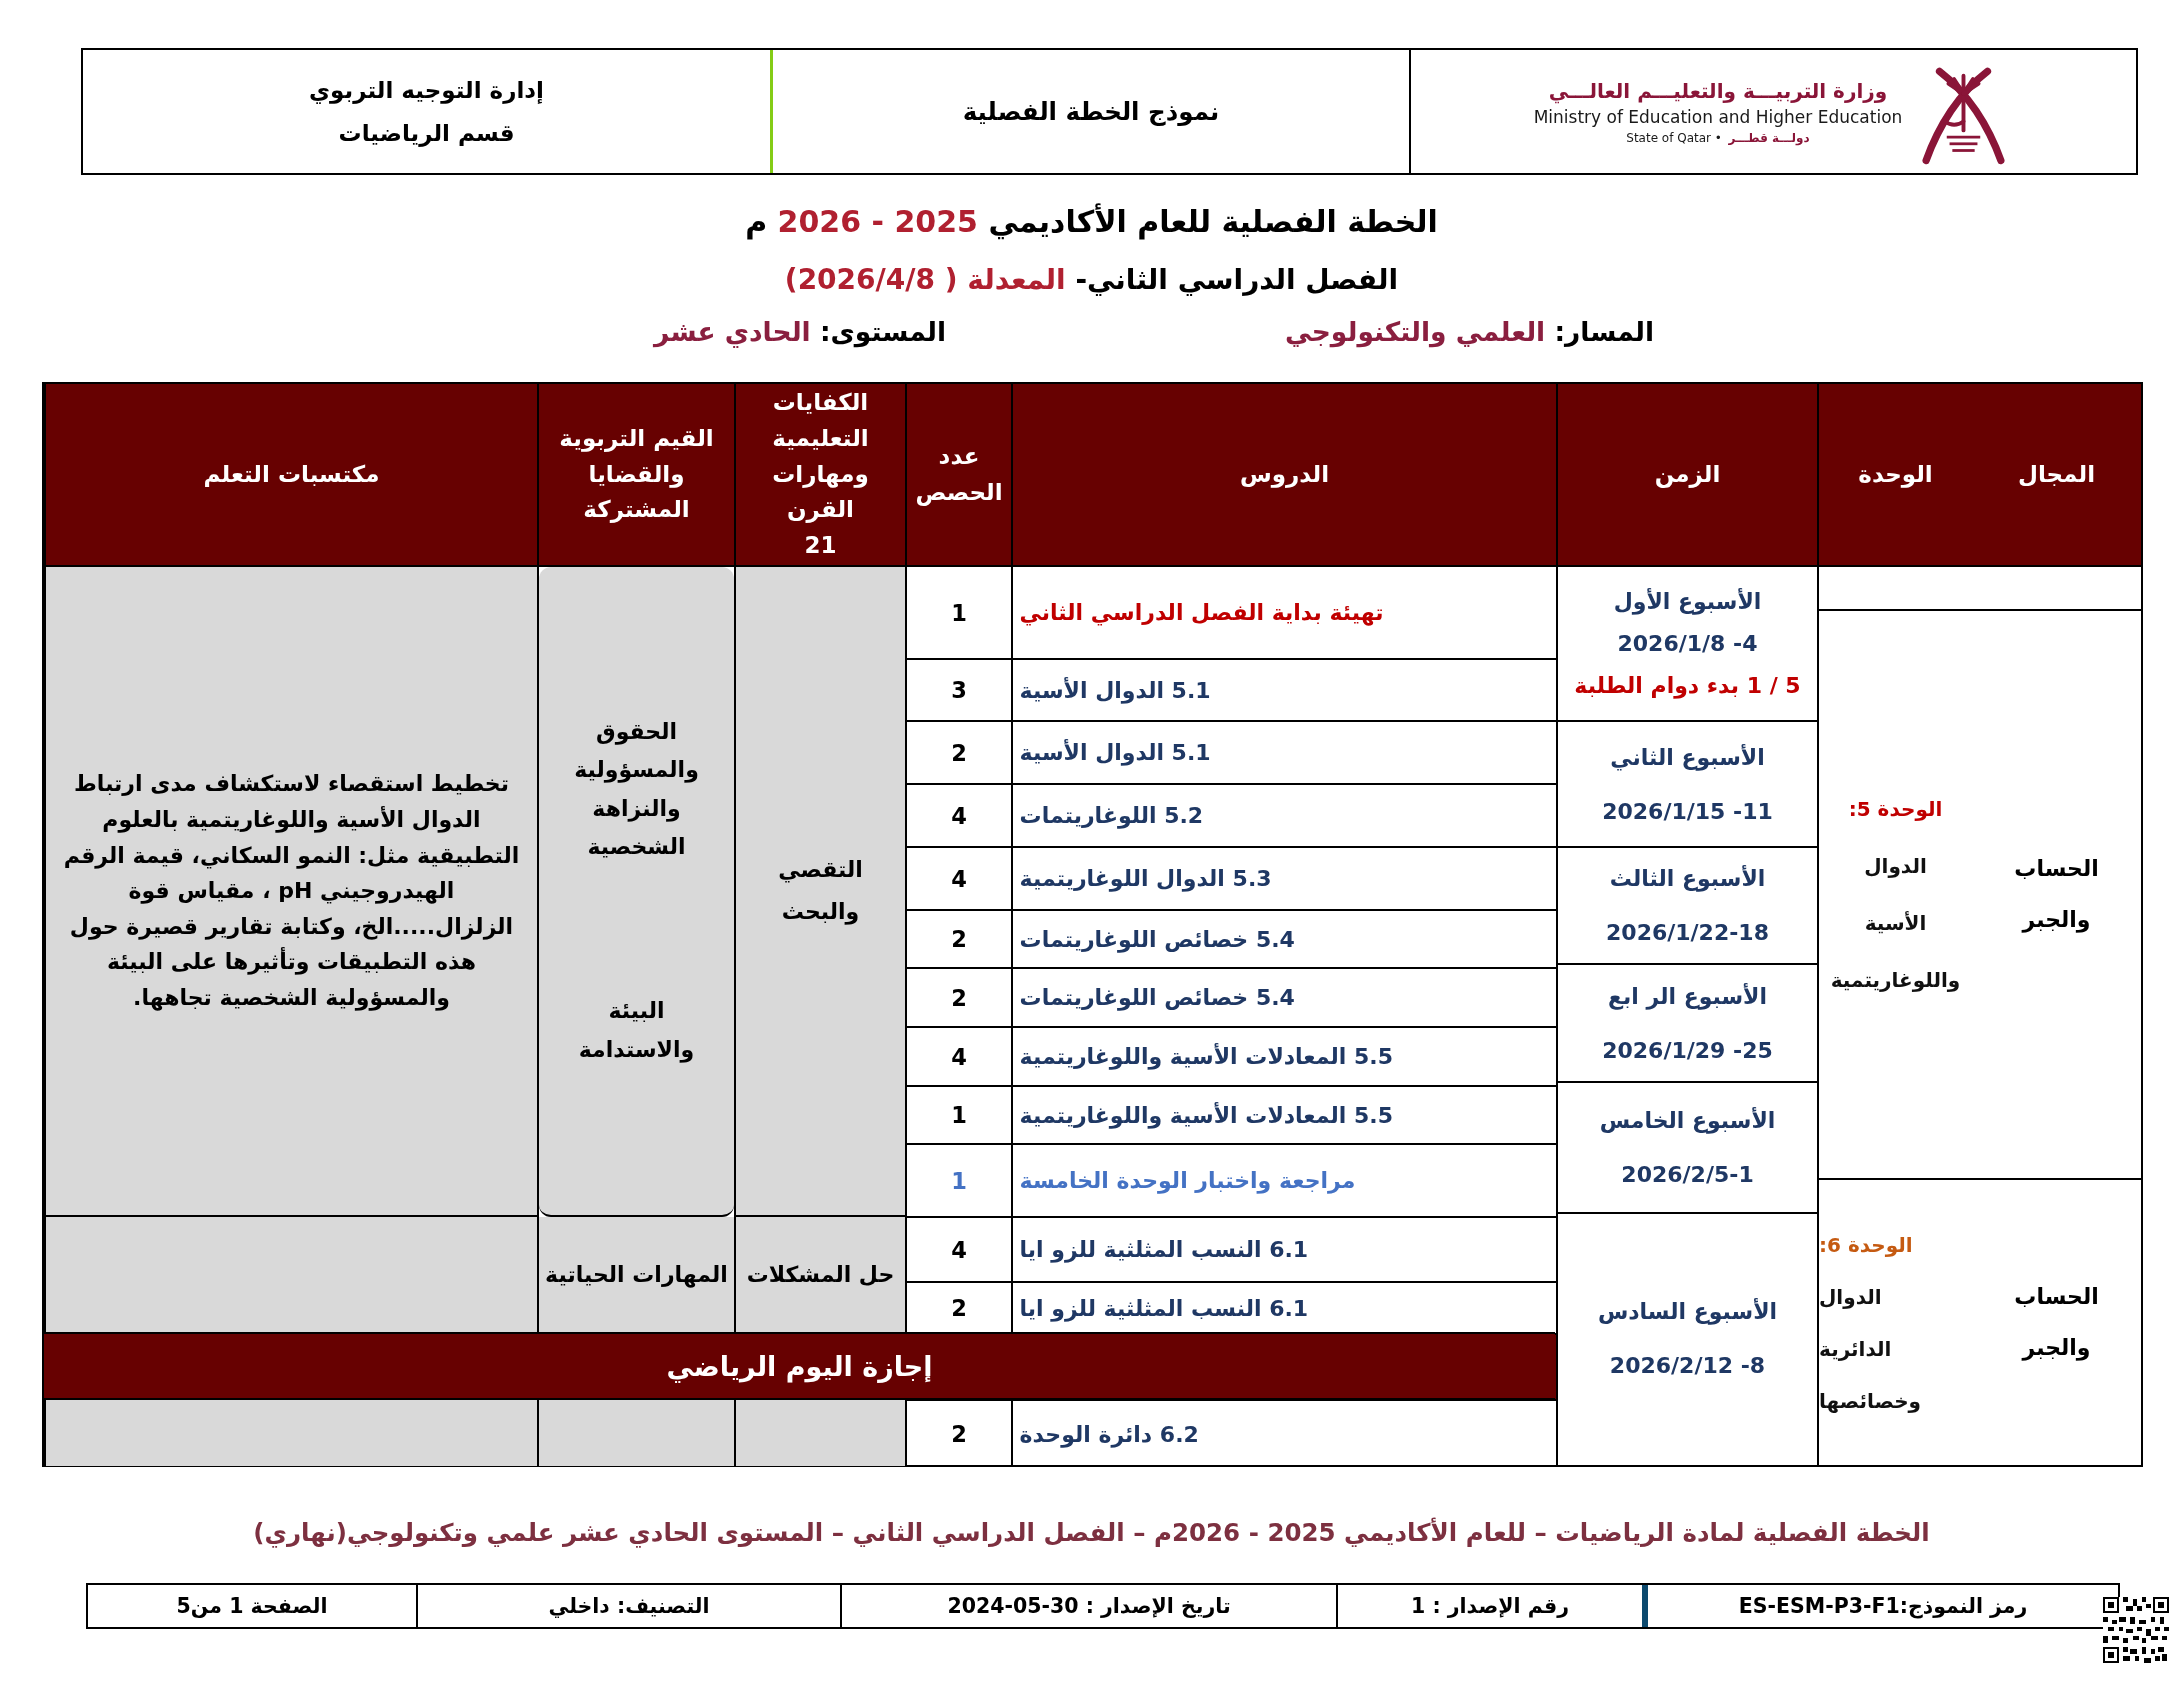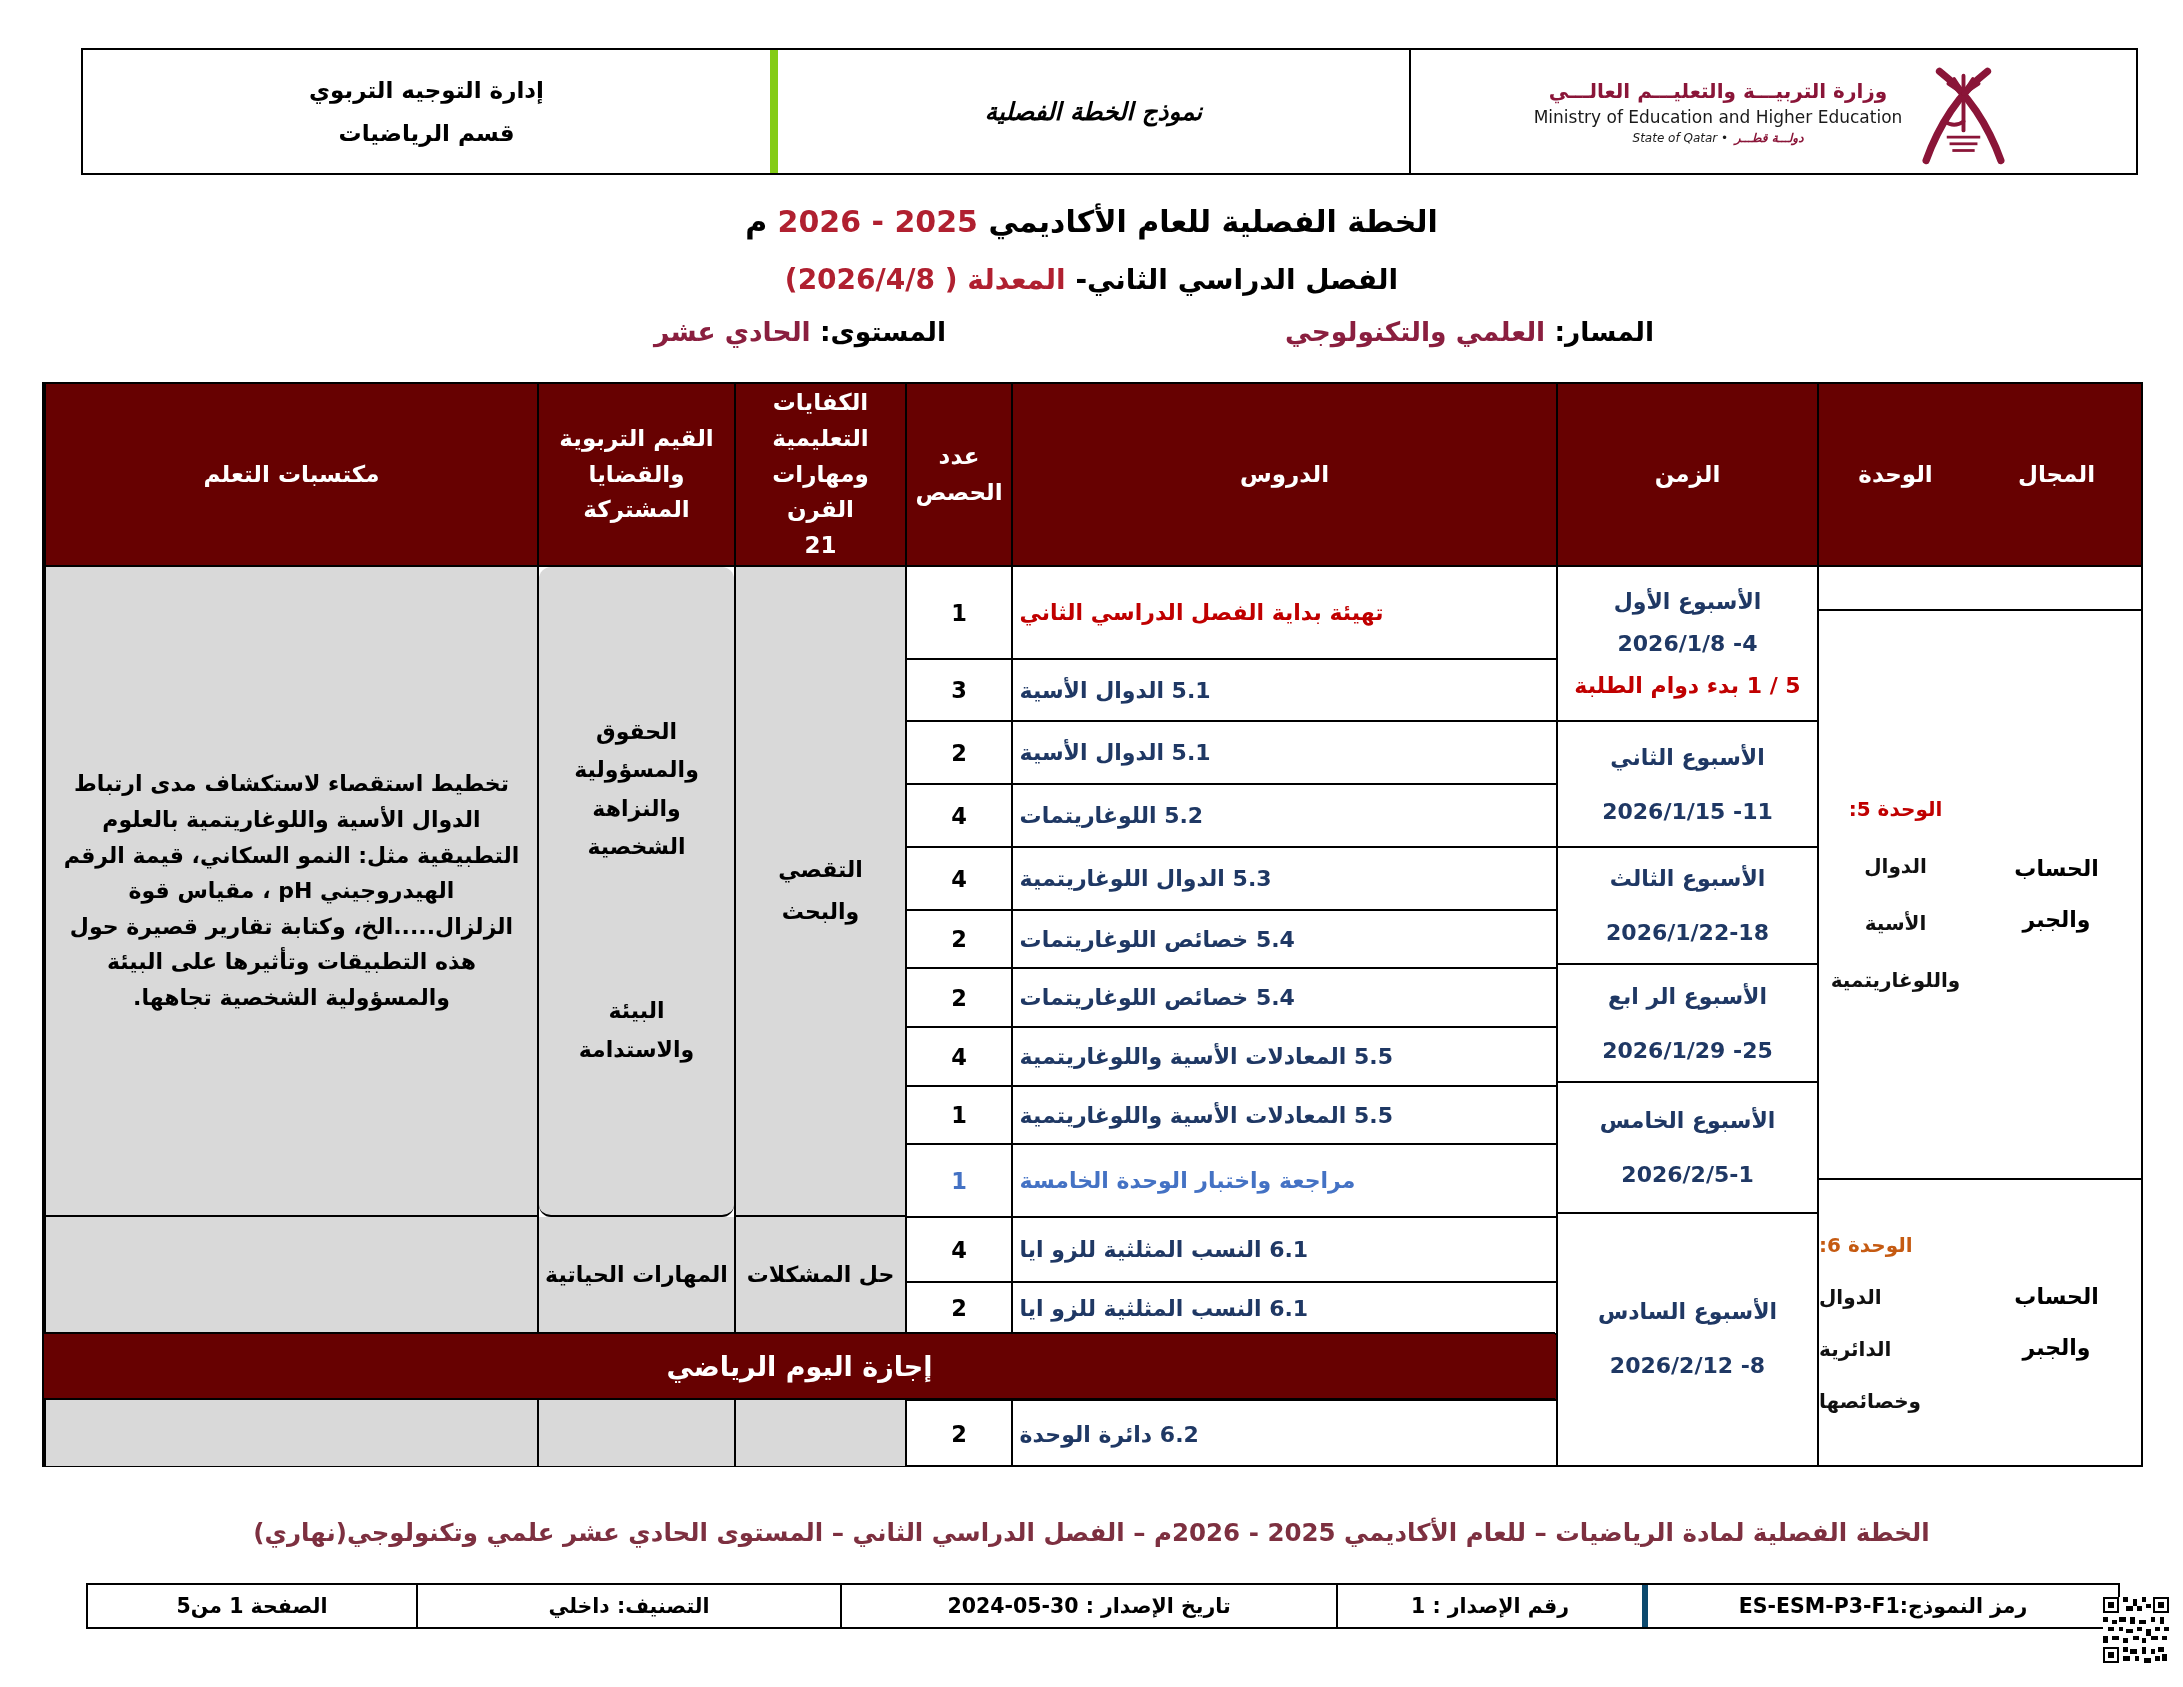--- a/index.html
+++ b/index.html
@@ -5,26 +5,26 @@
   html,body{margin:0;padding:0;background:#ffffff;}
   .page{position:relative;width:2183px;height:1687px;background:#fff;overflow:hidden;
         font-family:"DejaVu Sans",sans-serif;direction:rtl;font-weight:700;color:#000;}
   .pre{white-space:pre-line;}
   
   .topbox{position:absolute;left:81px;top:48px;width:2057px;height:127px;
           border:2.6px solid #000;box-sizing:border-box;display:flex;flex-direction:row;}
   .topbox .cell{box-sizing:border-box;display:flex;flex-direction:column;
                 align-items:center;justify-content:center;}
   .tb-ministry{width:727px;border-left:2px solid #000;flex-direction:row !important;gap:12px;padding:4px 13.2px;}
-  .tb-form{width:639px;border-left:8px solid #84cc16;font-size:24.5px;font-style:italic;}
+  .tb-form{width:639px;border-left:3px solid #84cc16;font-size:24.5px;}
   .tb-dept{flex:1;font-size:23px;gap:17px;}
   .logo-text{display:flex;flex-direction:column;align-items:center;gap:4px;}
   .logo-ar{color:#8a1538;font-size:20px;}
   .logo-en{color:#1a1a1a;font-size:17px;font-weight:400;direction:ltr;}
-  .logo-state{color:#1a1a1a;font-size:12px;font-weight:400;direction:ltr;display:flex;gap:6.6px;font-style:italic;}
+  .logo-state{color:#1a1a1a;font-size:12px;font-weight:400;direction:ltr;display:flex;gap:6.6px;}
   .logo-state .ar{color:#8a1538;font-weight:700;}
   
   .t1{position:absolute;top:204px;left:0;width:100%;text-align:center;font-size:30px;}
   .t2{position:absolute;top:263px;left:0;width:100%;text-align:center;font-size:28px;}
   .t1 .red,.t2 .red{color:#b02030;}
   .t3-track{position:absolute;top:316px;right:529px;font-size:26.5px;}
   .t3-level{position:absolute;top:316px;right:1237px;font-size:26.5px;}
   .val-maroon{color:#8a1f3f;}
   
   .maintable{position:absolute;left:42px;top:382px;width:2101px;height:1085px;

